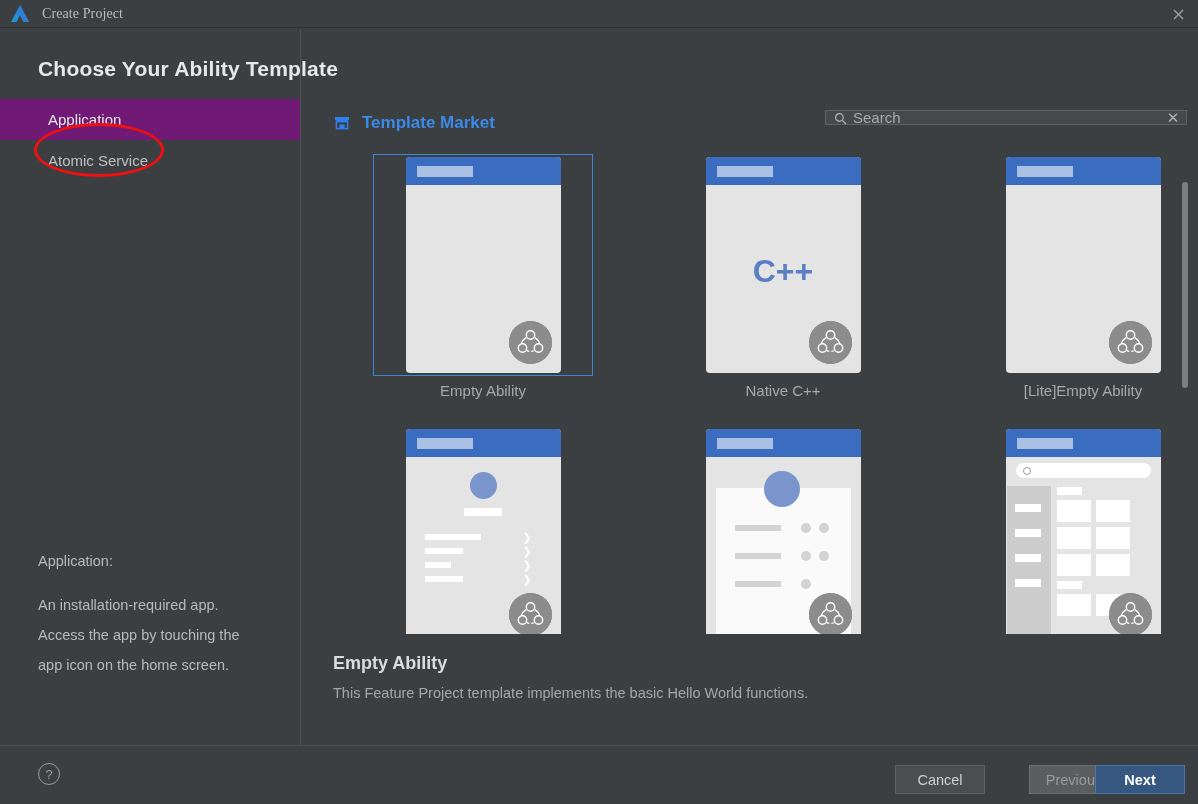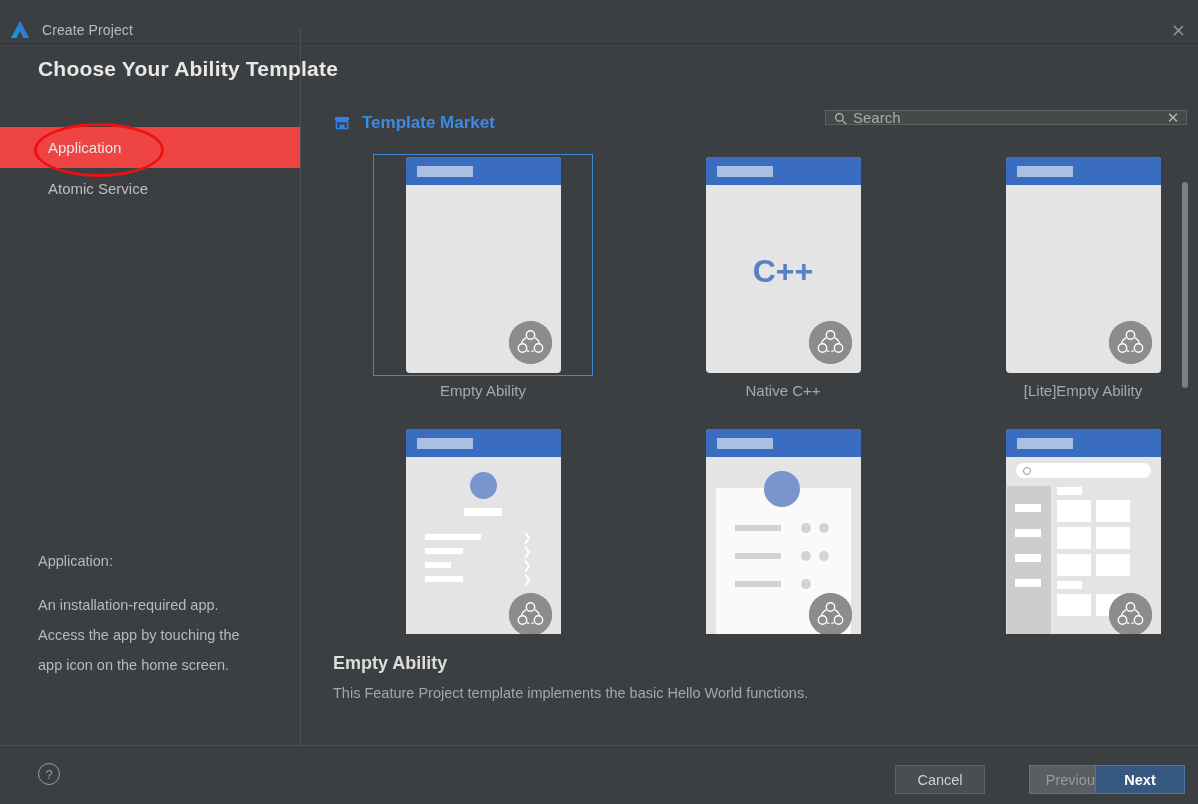--- a/index.html
+++ b/index.html
@@ -5,24 +5,24 @@
   * { box-sizing: border-box; margin: 0; padding: 0; }
   html, body {
     width: 1198px; height: 804px;
     background: #3c3f41;
     font-family: "Liberation Sans", sans-serif;
     overflow: hidden;
   }
 
   
   .titlebar {
-    position: absolute; left: 0; top: 16px; width: 1198px; height: 28px;
+    position: absolute; left: 0; top: 0; width: 1198px; height: 28px;
     background: #3c3f41;
     border-bottom: 1px solid #323232;
-    display: flex; align-items: center;
+    display: flex; align-items: center; font-family: Liberation Serif, serif;
   }
   .app-logo { width: 24px; height: 24px; margin-left: 8px; display: block; }
   .title-text {
     margin-left: 10px; color: #bbbbbb; font-size: 14px;
     letter-spacing: .1px;
   }
   .win-close {
     position: absolute; right: 0; top: 0; width: 40px; height: 28px;
     display: flex; align-items: center; justify-content: center;
     color: #9b9b9b; font-size: 17px; line-height: 1;
@@ -40,21 +40,21 @@
   
   .divider-v {
     position: absolute; left: 300px; top: 0; width: 1px; height: 716px;
     background: #4e5254;
   }
   .cat-list { position: absolute; left: 0; top: 70px; width: 300px; }
   .cat-item {
     height: 41px; display: flex; align-items: center;
     padding-left: 48px; color: #bfbfbf; font-size: 15px;
   }
-  .cat-item.selected { background: #ef4444; color: #e6e6e6; margin-top: 28px; }
+  .cat-item.selected { background: #701a75; color: #e6e6e6; }
 
   .red-ellipse {
     position: absolute; left: 34px; top: 94px;
     width: 130px; height: 54px;
     border: 3.5px solid #f01010; border-radius: 50%;
     pointer-events: none;
   }
 
   .left-desc {
     position: absolute; left: 38px; top: 517px; width: 250px;

